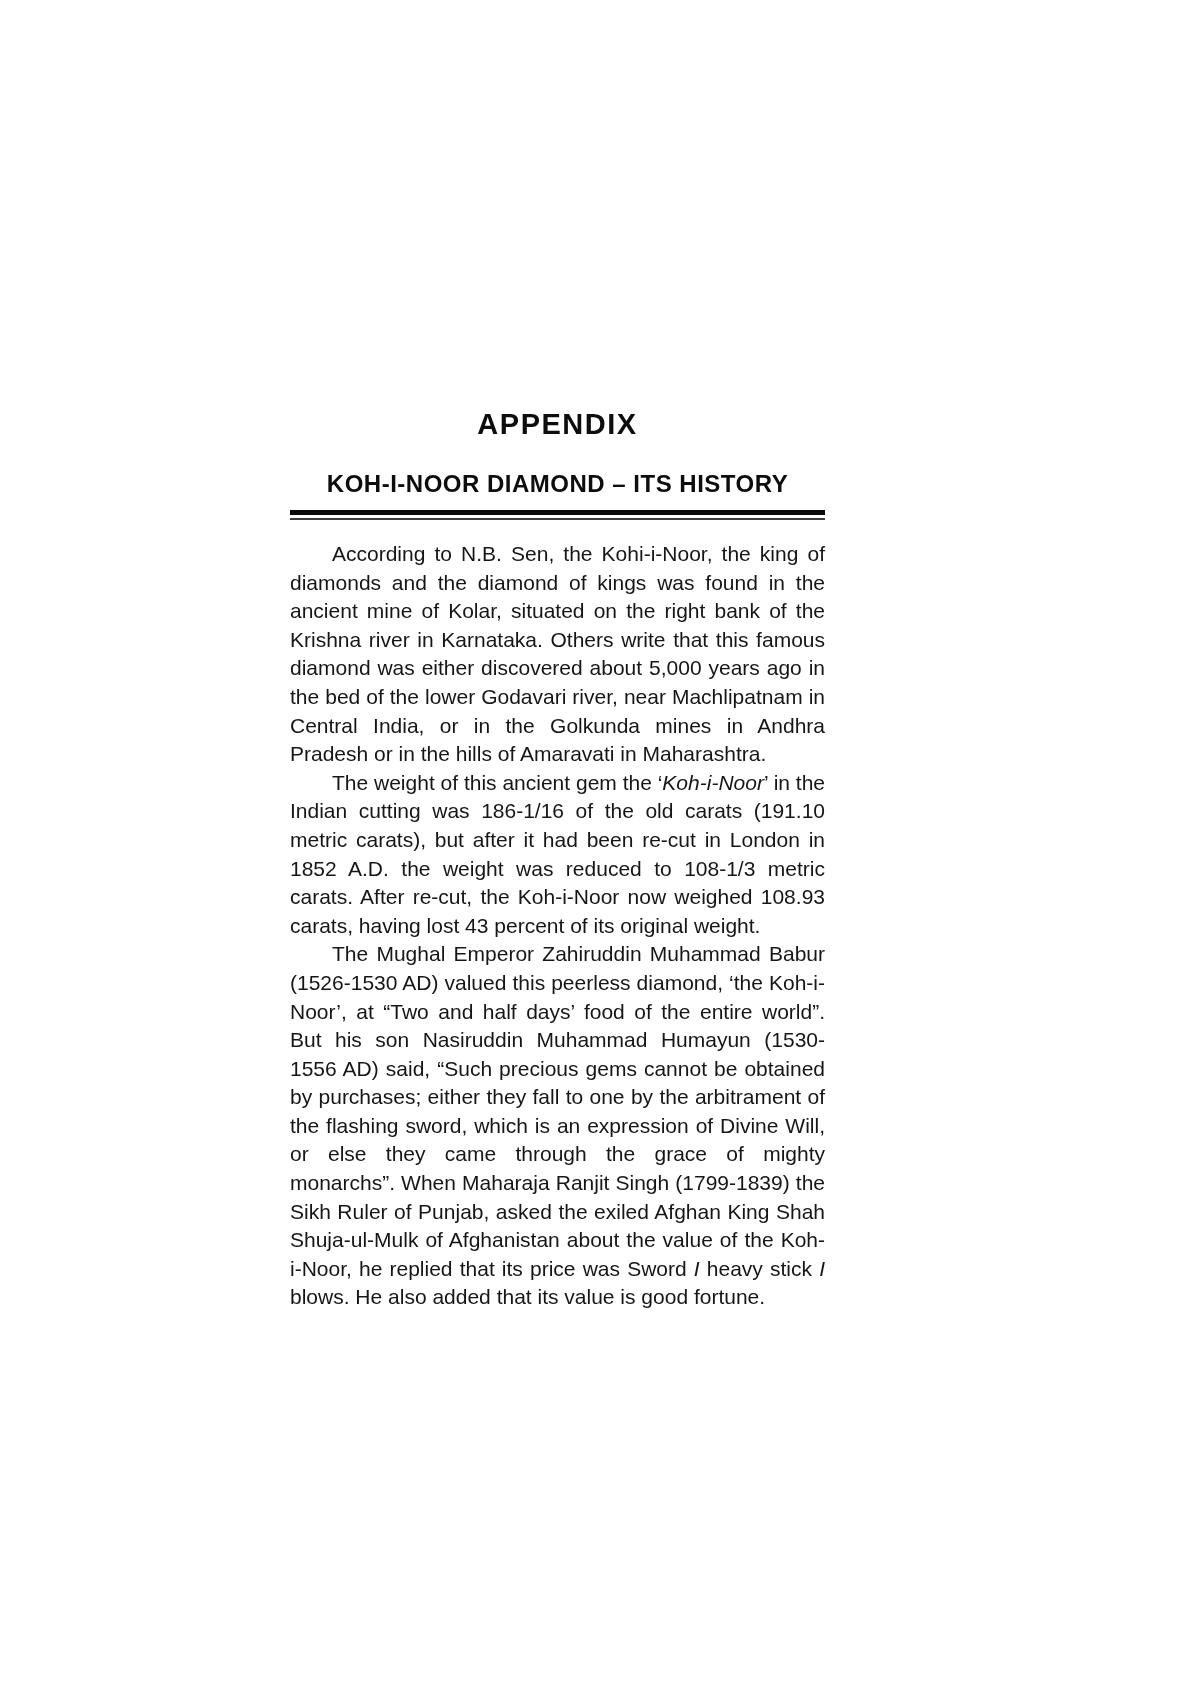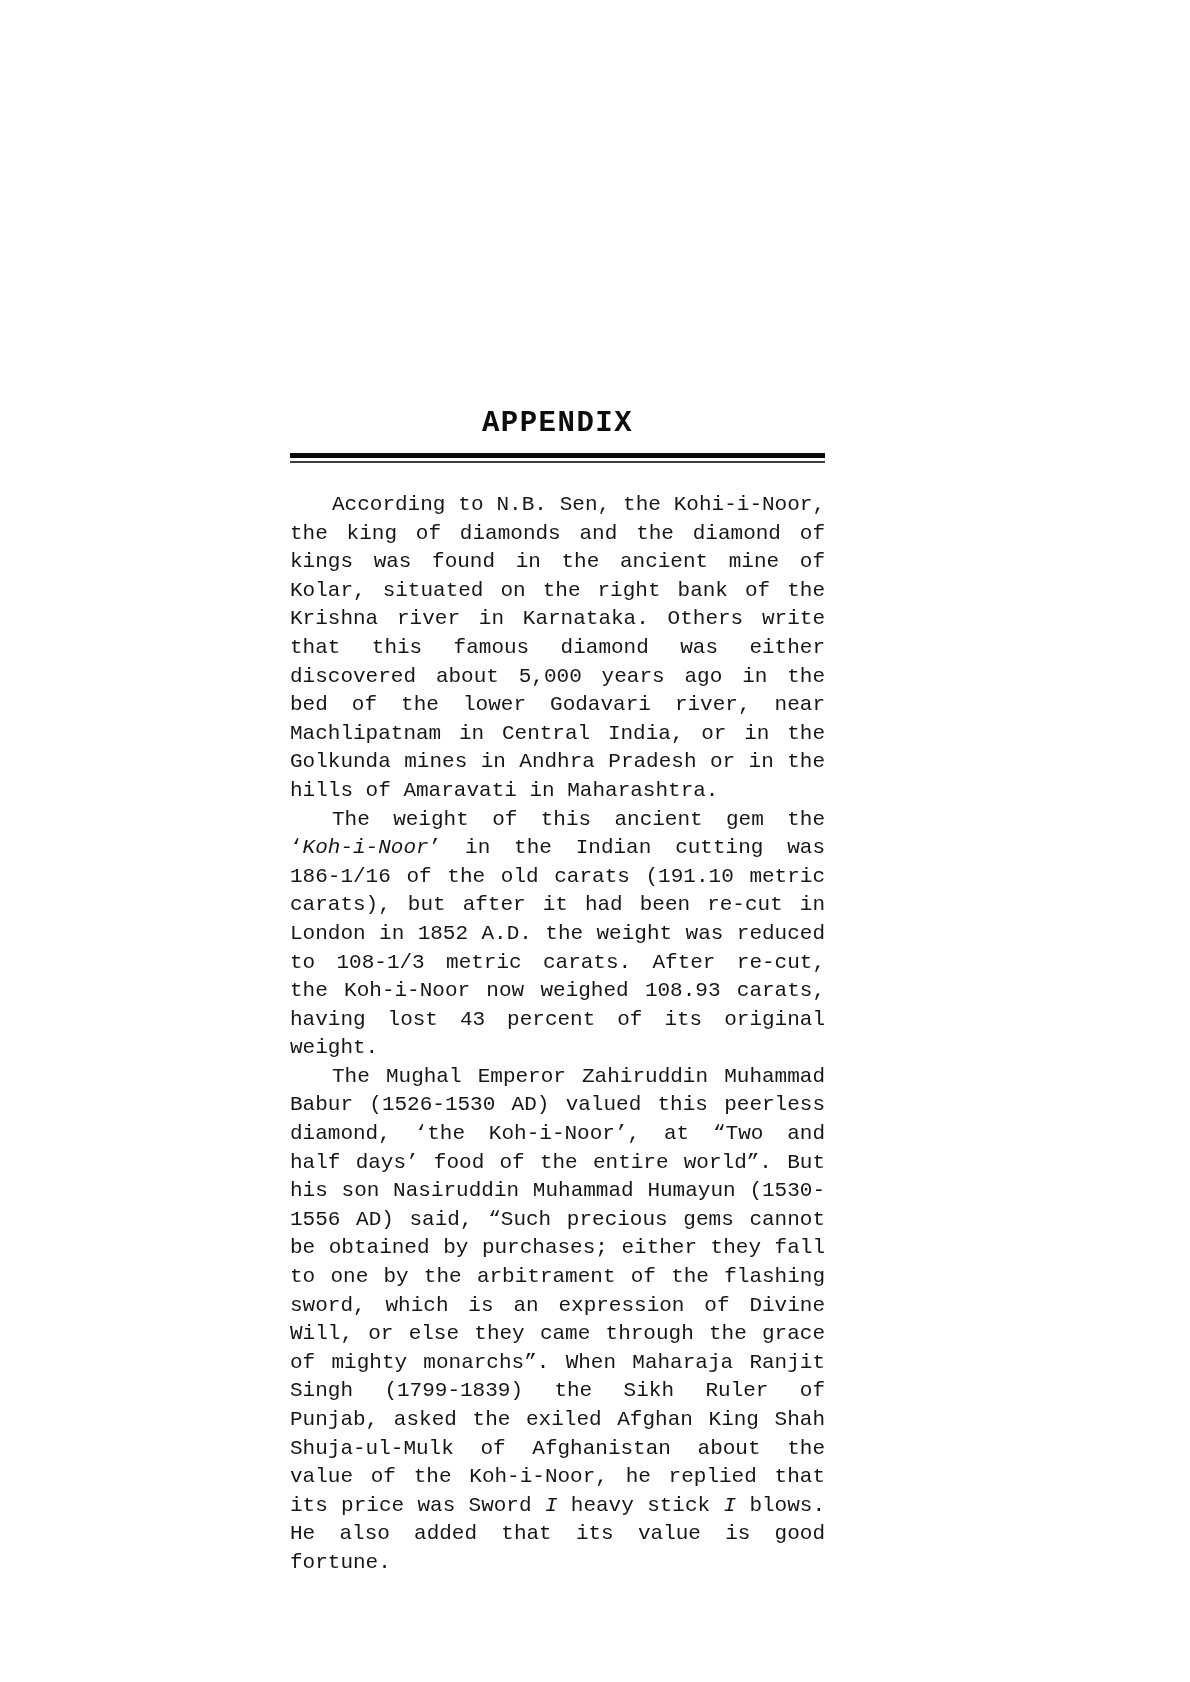--- a/index.html
+++ b/index.html
@@ -6,21 +6,21 @@
     margin: 0;
     padding: 0;
     background: #ffffff;
   }
   .page {
     position: relative;
     width: 964px;
     height: 1682px;
     background: #ffffff;
     overflow: hidden;
-    font-family: Liberation Mono, monospace;
+    font-family: Liberation Sans, sans-serif;
     color: #111111;
   }
   .content {
     width: 535px;
     margin-left: 290px;
     padding-top: 406px;
   }
   .doc-title {
     margin: 0;
     font-size: 29px;
@@ -46,40 +46,41 @@
   .double-rule .rule-thick {
     height: 5px;
     background: #0a0a0a;
   }
   .double-rule .rule-thin {
     margin-top: 3px;
     height: 2px;
     background: #3d3d3d;
   }
   .article-body {
-    margin-top: 26px;
+    margin-top: 18px;
   }
   .article-body p.para {
     margin: 0;
     font-size: 21px;
     line-height: 28.6px;
     text-align: justify;
     text-indent: 42px;
     color: #161616;
   }
   .article-body p.para em {
     font-style: italic;
   }
 </style>
 </head>
 <body>
 
 <div class="page">
   <div class="content">
     <h1 class="doc-title">APPENDIX</h1>
+    <h2 class="doc-subtitle">KOH-I-NOOR DIAMOND – ITS HISTORY</h2>
     <div class="double-rule">
       <div class="rule-thick"></div>
       <div class="rule-thin"></div>
     </div>
     <div class="article-body">
         <p class="para"><span>According to N.B. Sen, the Kohi-i-Noor, the king of diamonds and the diamond of kings was found in the ancient mine of Kolar, situated on the right bank of the Krishna river in Karnataka.  Others write that this famous diamond was either discovered about 5,000 years ago in the bed of the lower Godavari river, near Machlipatnam in Central India, or in the Golkunda mines in Andhra Pradesh or in the hills of Amaravati in Maharashtra.</span></p>
         <p class="para"><span>The weight of this ancient gem the ‘</span><em>Koh-i-Noor</em><span>’ in the Indian cutting was 186-1/16 of the old carats (191.10 metric carats), but after it had been re-cut in London in 1852 A.D. the weight was reduced to 108-1/3 metric carats. After re-cut, the Koh-i-Noor now weighed 108.93 carats, having lost 43 percent of its original weight.</span></p>
         <p class="para"><span>The Mughal Emperor Zahiruddin Muhammad Babur (1526-1530 AD) valued this peerless diamond, ‘the Koh-i-Noor’, at “Two and half days’ food of the entire world”. But his son Nasiruddin Muhammad Humayun (1530-1556 AD) said, “Such precious gems cannot be obtained by purchases; either they fall to one by the arbitrament of the flashing sword, which is an expression of Divine Will, or else they came through the grace of mighty monarchs”. When Maharaja Ranjit Singh (1799-1839) the Sikh Ruler of Punjab, asked the exiled Afghan King Shah Shuja-ul-Mulk of Afghanistan about the value of the Koh-i-Noor, he replied that its price was Sword </span><em>I</em><span> heavy stick </span><em>I</em><span> blows. He also added that its value is good fortune.</span></p>
       </div>
   </div>

